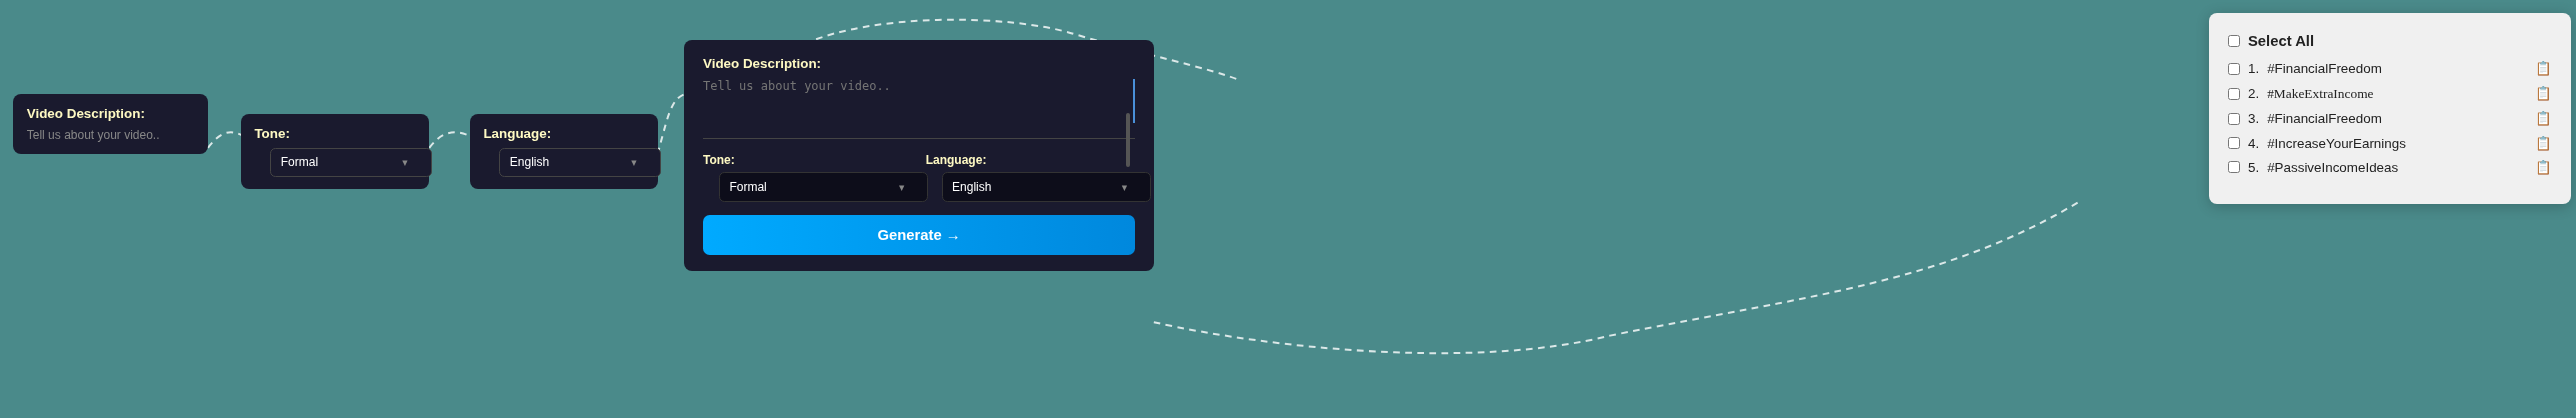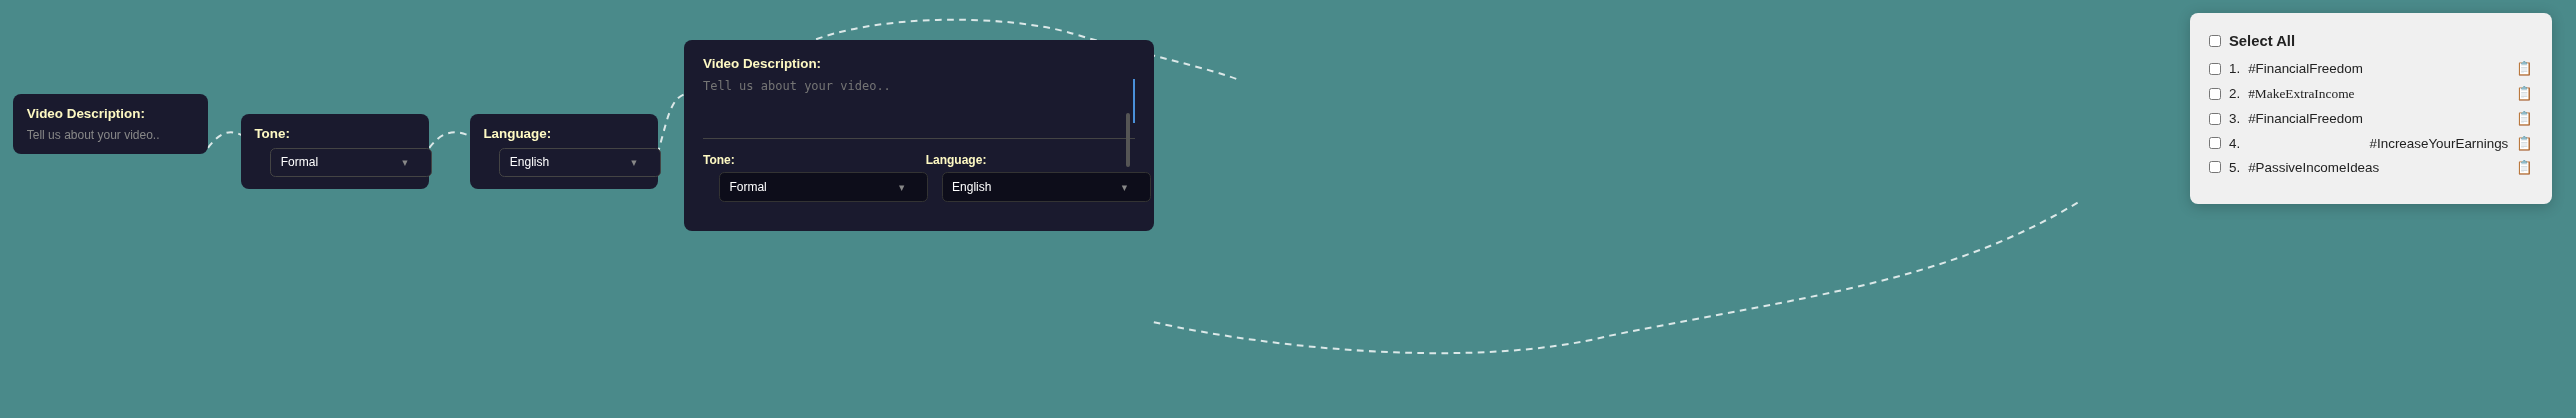--- a/index.html
+++ b/index.html
@@ -134,21 +134,21 @@
       cursor: pointer;
       display: flex;
       align-items: center;
       justify-content: center;
       gap: 6.7px;
     }
 
     
     .results-panel {
       position: absolute;
-      right: 24px;
+      right: 5px;
       top: 13.4px;
       width: 362px;
       background: #f0f0f0;
       border-radius: 8px;
       padding: 20px 19px;
       box-shadow: 0 2.7px 13.4px rgba(0,0,0,0.2);
     }
 
     .select-all-row {
       display: flex;
@@ -271,20 +271,21 @@
       <div class="select-wrapper">
         <select class="small-select">
           <option>English</option>
           <option>Spanish</option>
           <option>French</option>
           <option>German</option>
         </select>
       </div>
     </div>
   </div>
+  <button class="generate-btn">Generate →</button>
 </div>
 
 <div class="results-panel">
   <div class="select-all-row">
     <input type="checkbox" style="">
     <span>Select All</span>
   </div>
   <div id="results-list">
       <div class="result-item">
       <input type="checkbox" style="">
@@ -300,21 +301,21 @@
     </div>
       <div class="result-item">
       <input type="checkbox" style="">
       <span style="font-weight:500;">3.</span>
       <span style="flex:1;">#FinancialFreedom</span>
       <span class="copy-icon" title="Copy">📋</span>
     </div>
       <div class="result-item">
       <input type="checkbox" style="">
       <span style="font-weight:500;">4.</span>
-      <span style="flex:1;text-align:right;">#IncreaseYourEarnings</span>
+      <span style="flex:1;">#IncreaseYourEarnings</span>
       <span class="copy-icon" title="Copy">📋</span>
     </div>
       <div class="result-item">
       <input type="checkbox" style="">
       <span style="font-weight:500;">5.</span>
       <span style="flex:1;">#PassiveIncomeIdeas</span>
       <span class="copy-icon" title="Copy">📋</span>
     </div>
     </div>
 </div>

